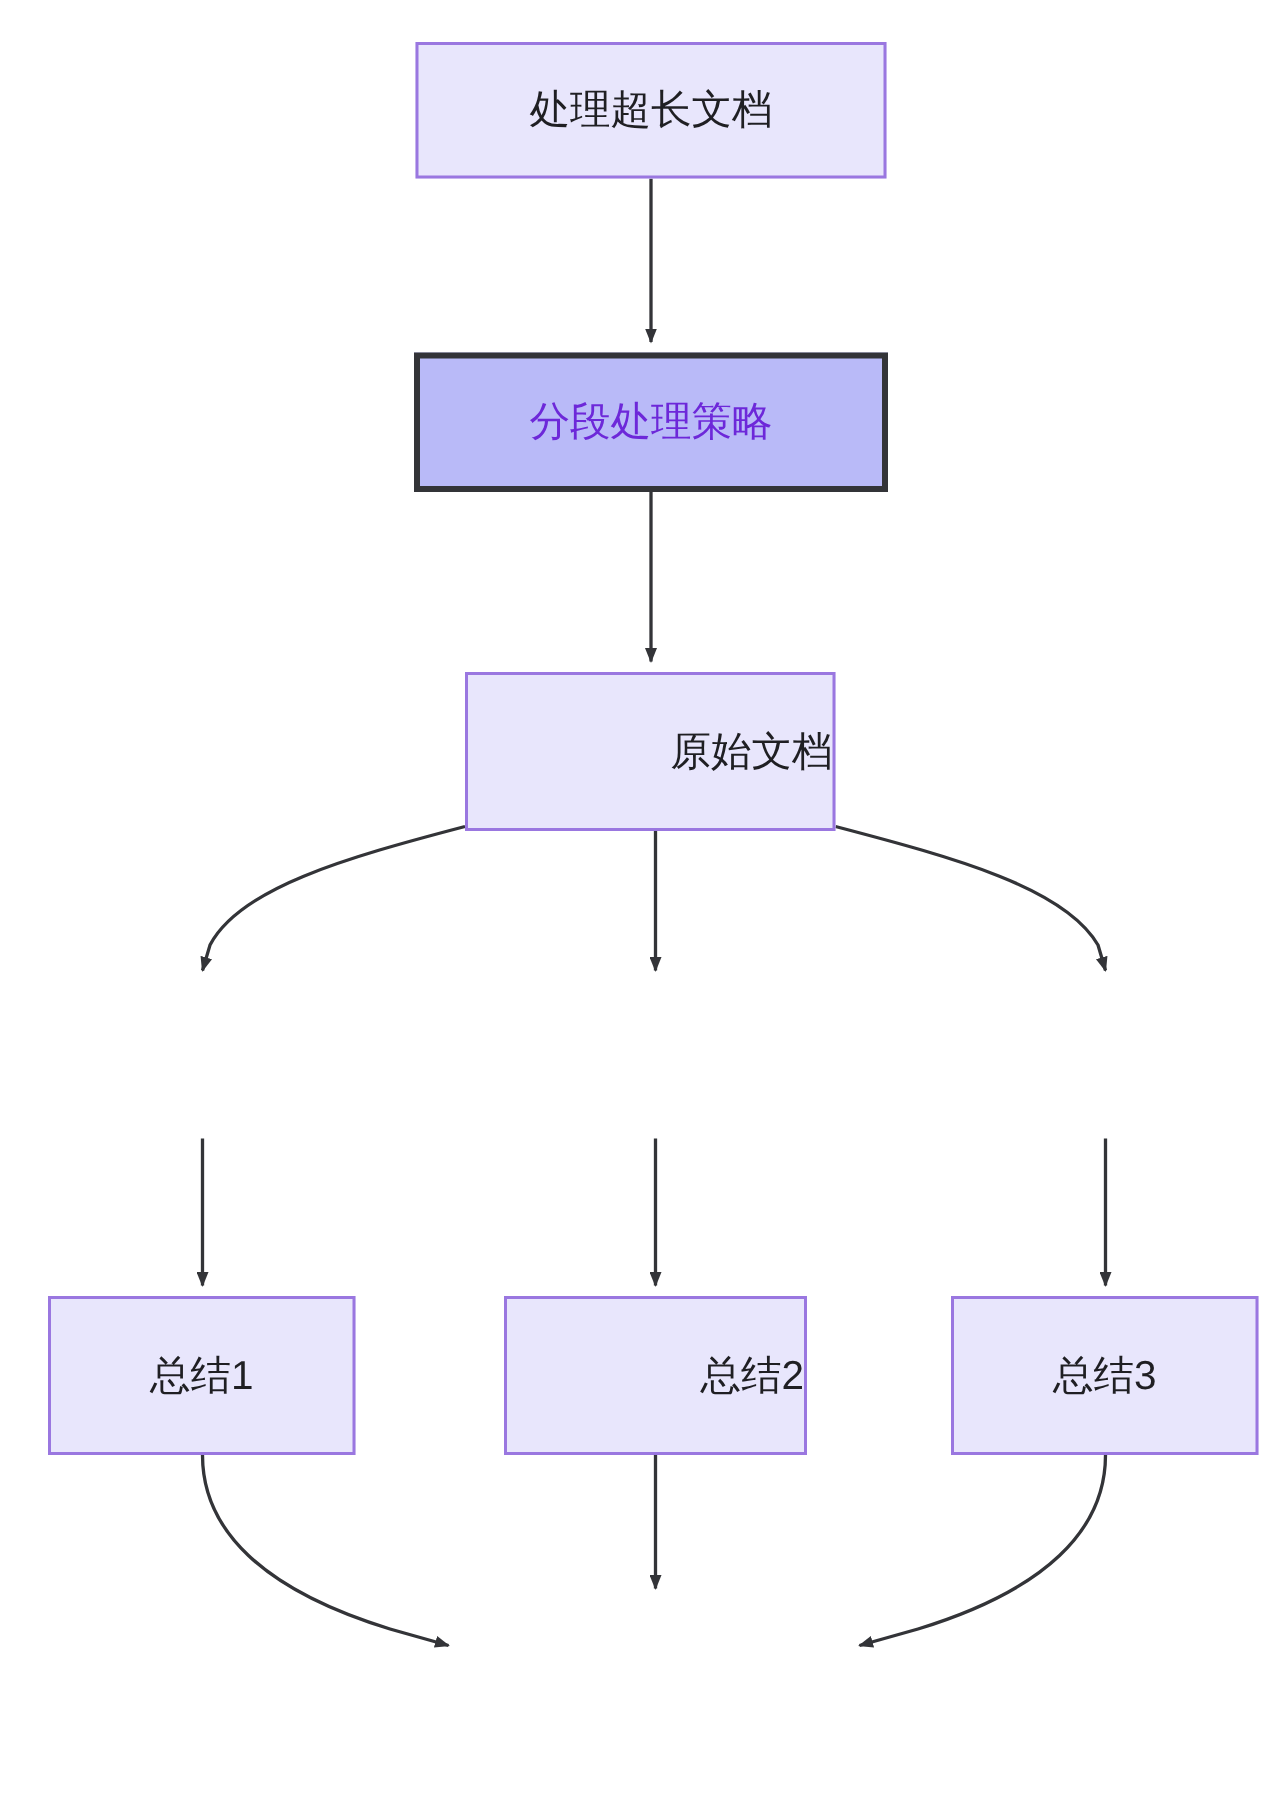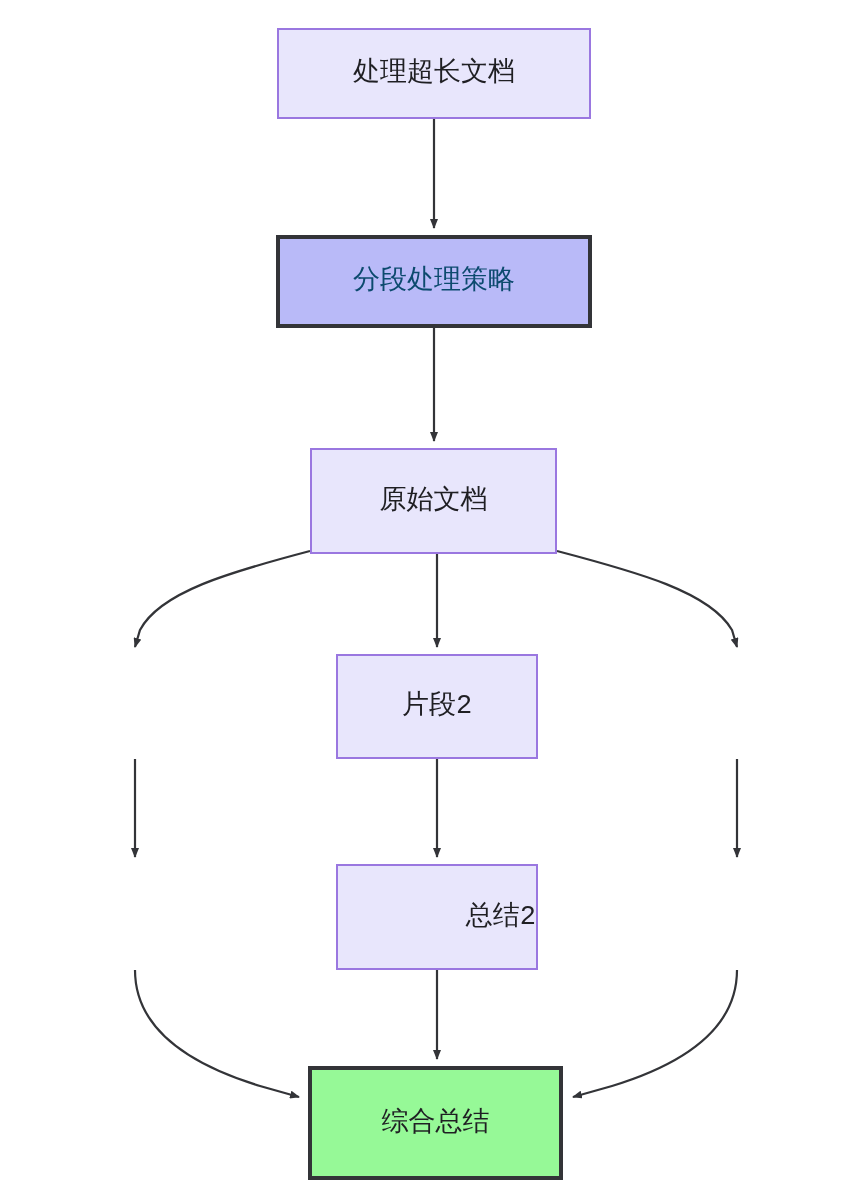--- a/index.html
+++ b/index.html
@@ -27,38 +27,37 @@
     pointer-events: none;
   }
   .node {
     position: absolute;
     box-sizing: border-box;
     display: flex;
     align-items: center;
     justify-content: center;
     text-align: center;
     line-height: 1.2;
-    font-family: Liberation Mono, monospace;
   }
   .node-label {
     display: block;
     white-space: nowrap;
   }
   
   .node.default {
     background: #e8e6fc;
     border: 2px solid #9a77e0;
     color: #1f1f23;
     font-size: 27px;
   }
   
   .node.highlight {
     background: #b9baf8;
     border: 4px solid #333438;
-    color: #0c4a6e;
+    color: #6d28d9;
     font-size: 27px;
   }
   
   .node.result {
     background: #96f997;
     border: 4px solid #333438;
     color: #1f1f23;
     font-size: 27px;
   }
 </style>
@@ -98,33 +97,33 @@
   </svg>
 
   <div class="node default" style="left:277px; top:28px; width:314px; height:91px;">
     <span class="node-label">处理超长文档</span>
   </div>
 
   <div class="node highlight" style="left:276px; top:235px; width:316px; height:93px;">
     <span class="node-label">分段处理策略</span>
   </div>
 
-  <div class="node default" style="left:310px; top:448px; width:247px; height:106px;">
+  <div class="node default" style="left:310px; top:448px; width:247px; height:106px;justify-content:flex-end;">
     <span class="node-label">原始文档</span>
   </div>
 
 
-  <div class="node default" style="left:336px; top:654px; width:202px; height:105px;">
-    <span class="node-label">片段2</span>
-  </div>
 
 
+  <div class="node default" style="left:32px; top:864px; width:205px; height:106px;">
+    <span class="node-label">总结1</span>
+  </div>
 
   <div class="node default" style="left:336px; top:864px; width:202px; height:106px;justify-content:flex-end;">
     <span class="node-label">总结2</span>
   </div>
 
+  <div class="node default" style="left:634px; top:864px; width:205px; height:106px;">
+    <span class="node-label">总结3</span>
+  </div>
 
-  <div class="node result" style="left:308px; top:1066px; width:255px; height:114px;">
-    <span class="node-label">综合总结</span>
-  </div>
 
 </div>
 
 </body></html>

